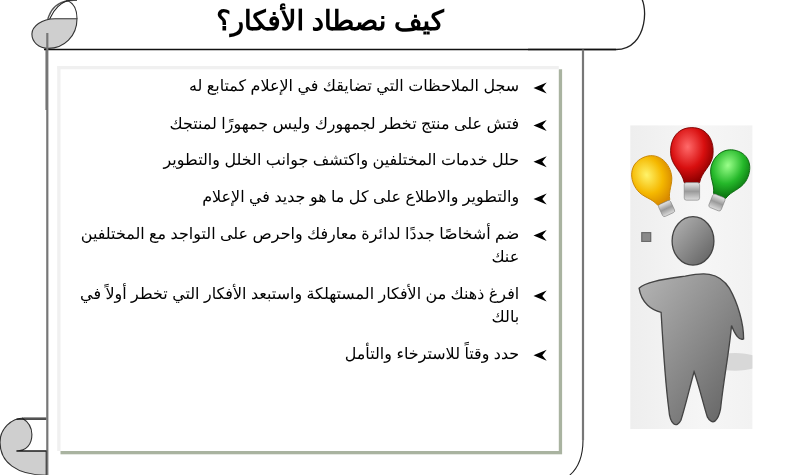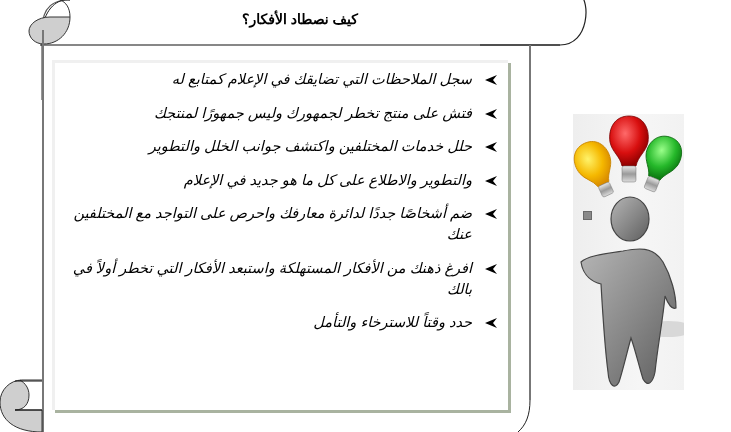--- a/index.html
+++ b/index.html
@@ -5,35 +5,35 @@
     html, body { margin: 0; padding: 0; background: #ffffff; }
     body { width: 731px; height: 432px; position: relative; overflow: hidden;
            font-family: "Liberation Sans", "DejaVu Sans", sans-serif; }
 
     .scroll-svg { position: absolute; left: 0; top: 0; width: 731px; height: 432px; }
 
     .title {
       position: absolute; left: 100px; top: 2px; width: 400px; height: 34px;
       text-align: center; direction: rtl;
       font-family: "Liberation Sans", sans-serif; font-weight: bold;
-      font-size: 14px; line-height: 34px; color: #000;
+      font-size: 25px; line-height: 34px; color: #000;
     }
 
     .content-box {
       position: absolute; left: 52px; top: 60px; width: 456px; height: 350px;
       background: #ffffff;
       border-top: 3px solid #f0f0f0;
       border-left: 3px solid #f0f0f0;
       box-shadow: 3px 3px 0 0 #a9b3a0;
       box-sizing: border-box;
     }
 
     .bullets {
       position: absolute; right: 10px; top: 6px; width: 430px;
-      list-style: none; margin: 0; padding: 0; direction: rtl; font-style: italic;
+      list-style: none; margin: 0; padding: 0; direction: rtl;
     }
     .bullet-item {
       position: relative; padding-right: 26px;
       font-size: 14.5px; line-height: 21px; color: #000;
       margin-bottom: 12.5px; text-align: right;
     }
     .bullet-item .arrow {
       position: absolute; right: 0; top: 5px; width: 14px; height: 12px;
     }
 

